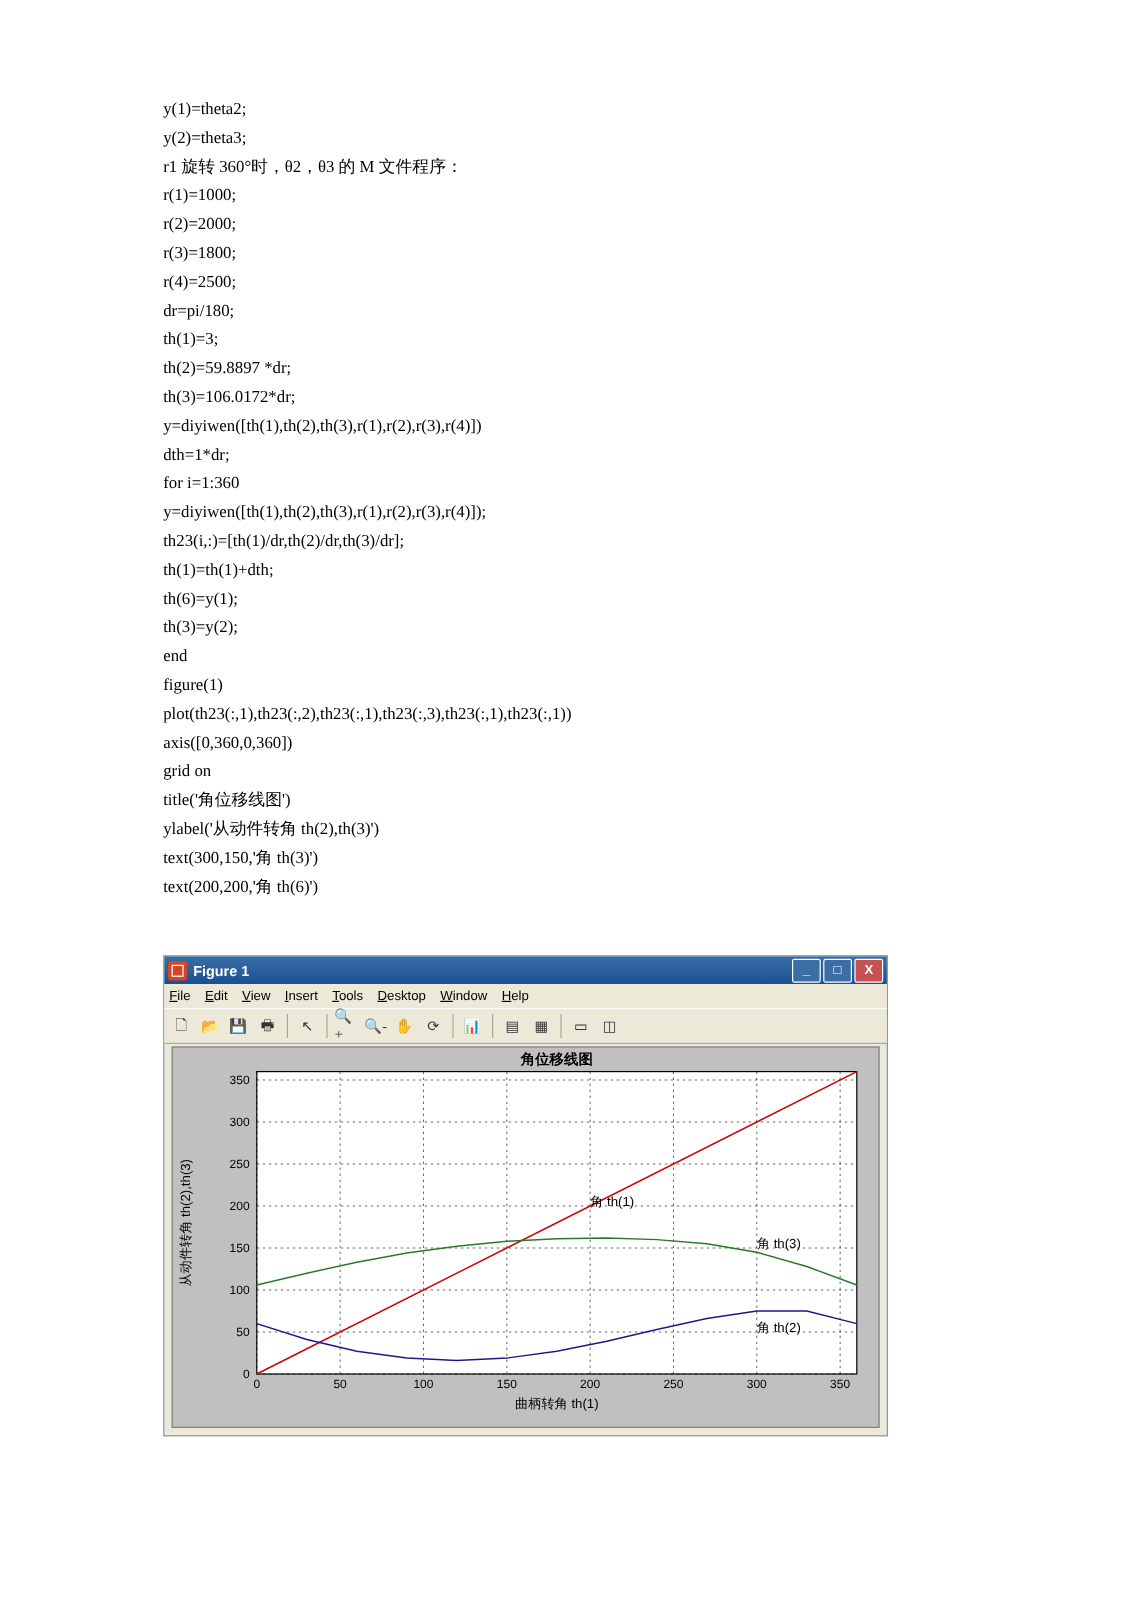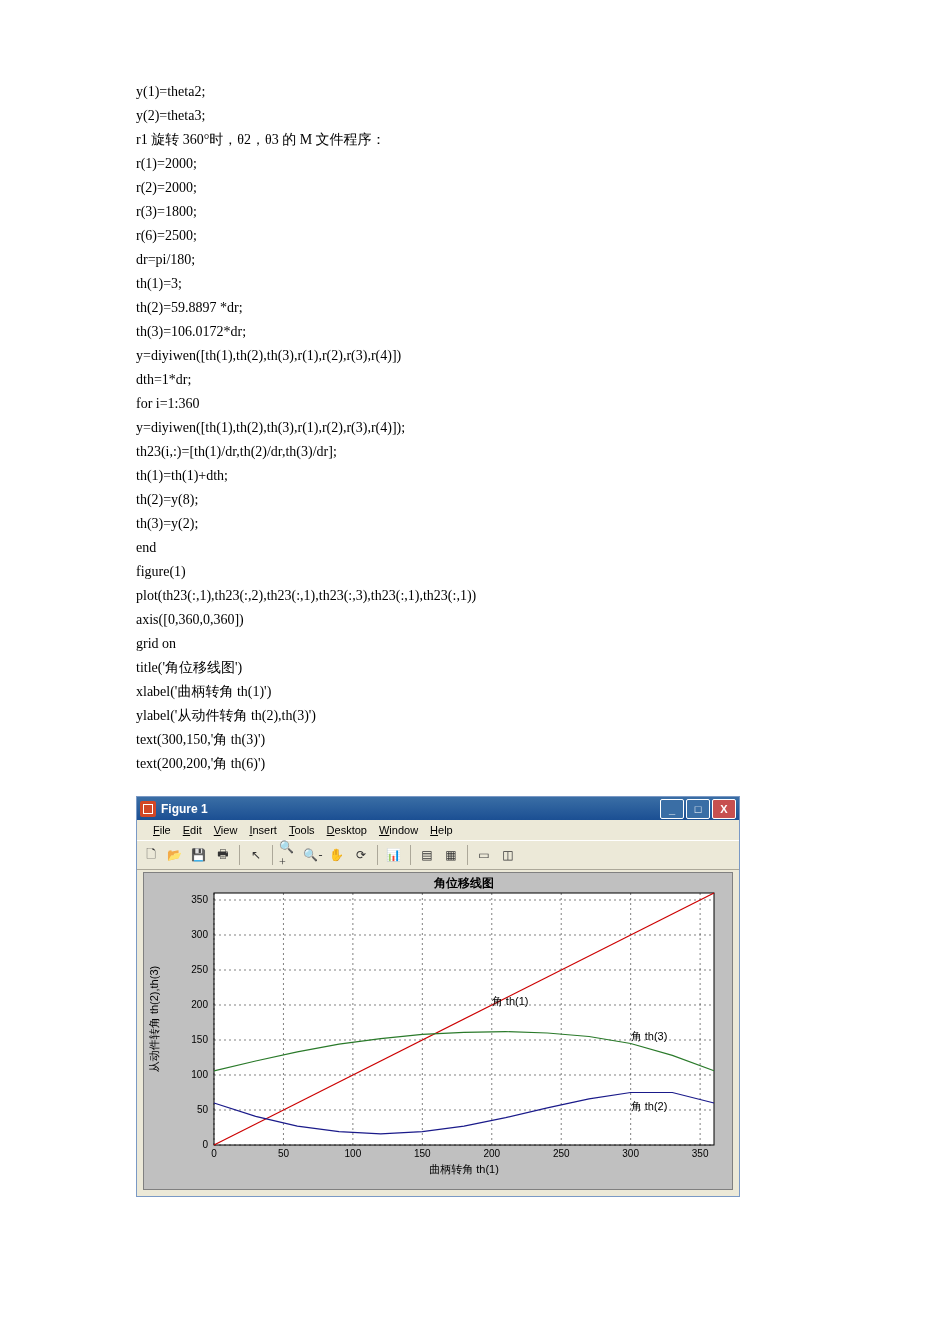--- a/index.html
+++ b/index.html
@@ -6,21 +6,21 @@
 .page{width:945px;height:1216px;position:relative;background:#fff}
 .code-block{position:absolute;left:136px;top:80px;line-height:24px;font-size:14px}
 .code-block p{margin:0}
 .fig-wrap{position:absolute;left:136px;top:796px;width:602px;height:399px;border:1px solid #7a99c5;background:#ece9d8}
 .titlebar{height:23px;background:linear-gradient(#3a6ea5,#1b4f93);display:flex;align-items:center;padding:0 3px;color:#fff;font-family:Tahoma,sans-serif;font-size:12px;font-weight:bold}
 .tb-icon{width:16px;height:16px;background:#d24726;border-radius:2px;margin-right:5px;display:inline-block;position:relative}
 .tb-icon::after{content:"";position:absolute;inset:3px;border:1px solid #fff}
 .tb-spacer{flex:1}
 .win-btn{width:22px;height:18px;margin-left:2px;border:1px solid #fff;border-radius:2px;display:flex;align-items:center;justify-content:center;color:#fff;font-size:11px;font-weight:bold}
 .win-min{background:#3a6ea5}.win-max{background:#3a6ea5}.win-close{background:#c75050}
-.menubar{height:20px;background:#ece9d8;display:flex;align-items:center;padding:0 16px;font-family:Tahoma,sans-serif;font-size:11px;color:#000}
+.menubar{height:20px;background:#ece9d8;display:flex;align-items:center;padding:0 4px;font-family:Tahoma,sans-serif;font-size:11px;color:#000}
 .menubar span{margin-right:12px}
 .menubar span u{text-decoration:underline}
 .toolbar{height:28px;background:#ece9d8;border-top:1px solid #fff;border-bottom:1px solid #aca899;display:flex;align-items:center;padding:0 4px;gap:4px}
 .tbtn{width:20px;height:20px;display:flex;align-items:center;justify-content:center;font-size:12px;color:#333}
 .tsep{width:1px;height:20px;background:#aca899;margin:0 2px}
 .plot-area{position:absolute;left:6px;right:6px;top:75px;bottom:6px;background:#c0c0c0;border:1px solid #808080}
 svg.chart{position:absolute;inset:0}
 .gridline{stroke:#000;stroke-dasharray:2 3;stroke-width:0.5}
 .series{fill:none;stroke-width:1.2}
 .chart-title{font-family:"SimSun",sans-serif;font-size:12px;font-weight:bold}
@@ -30,43 +30,42 @@
 </style>
 </head>
 <body>
 
 <div class="page">
 
   <div class="code-block">
       <p>y(1)=theta2;</p>
       <p>y(2)=theta3;</p>
       <p>r1 旋转 360°时，θ2，θ3 的 M 文件程序：</p>
-      <p>r(1)=2000;</p>
+      <p>r(1)=1000;</p>
       <p>r(2)=2000;</p>
       <p>r(3)=1800;</p>
-      <p>r(6)=2500;</p>
+      <p>r(4)=2500;</p>
       <p>dr=pi/180;</p>
       <p>th(1)=3;</p>
       <p>th(2)=59.8897  *dr;</p>
       <p>th(3)=106.0172*dr;</p>
       <p>y=diyiwen([th(1),th(2),th(3),r(1),r(2),r(3),r(4)])</p>
       <p>dth=1*dr;</p>
       <p>for  i=1:360</p>
       <p>y=diyiwen([th(1),th(2),th(3),r(1),r(2),r(3),r(4)]);</p>
       <p>th23(i,:)=[th(1)/dr,th(2)/dr,th(3)/dr];</p>
       <p>th(1)=th(1)+dth;</p>
-      <p>th(2)=y(8);</p>
+      <p>th(6)=y(1);</p>
       <p>th(3)=y(2);</p>
       <p>end</p>
       <p>figure(1)</p>
       <p>plot(th23(:,1),th23(:,2),th23(:,1),th23(:,3),th23(:,1),th23(:,1))</p>
       <p>axis([0,360,0,360])</p>
       <p>grid  on</p>
       <p>title('角位移线图')</p>
-      <p>xlabel('曲柄转角 th(1)')</p>
       <p>ylabel('从动件转角 th(2),th(3)')</p>
       <p>text(300,150,'角 th(3)')</p>
       <p>text(200,200,'角 th(6)')</p>
     </div>
 
   <div class="fig-wrap">
     <div class="titlebar">
       <span class="tb-icon"></span>
       <span>Figure 1</span>
       <span class="tb-spacer"></span>

